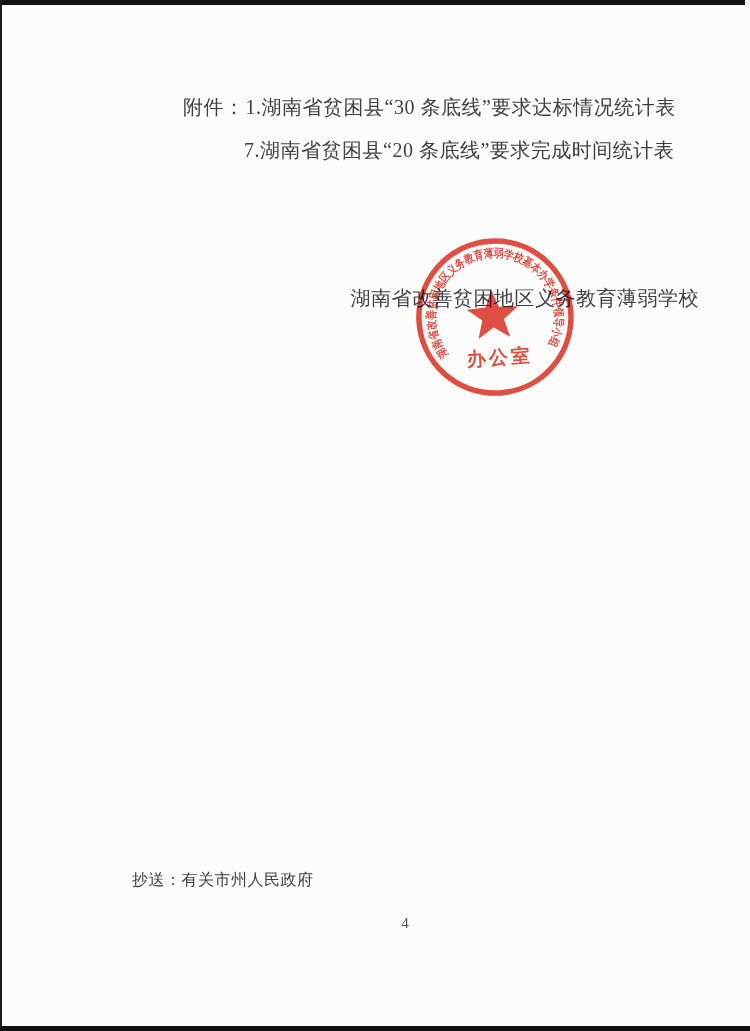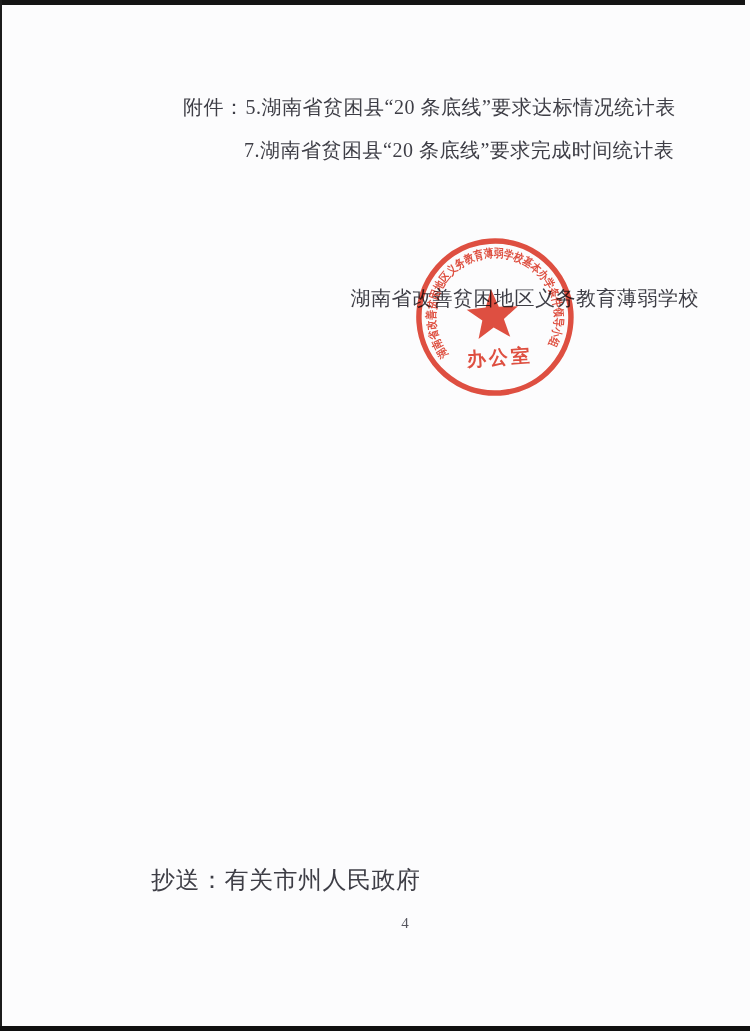--- a/index.html
+++ b/index.html
@@ -51,22 +51,22 @@
     text-align: right;
     font-size: 20px;
     line-height: 37px;
     letter-spacing: 0.5px;
     white-space: nowrap;
   }
   .signature .sig-date { letter-spacing: 1px; }
   
   .cc-line {
     position: absolute;
-    left: 151px; top: 868px;
-    font-size: 24px;
+    left: 132px; top: 868px;
+    font-size: 16px;
     line-height: 24px;
     letter-spacing: 0.5px;
     white-space: nowrap;
   }
   
   .page-number {
     position: absolute;
     left: 355px; top: 915px;
     width: 100px;
     text-align: center;
@@ -92,21 +92,21 @@
 </style>
 </head>
 <body>
 
 <div class="scan-bar-top"></div>
 <div class="scan-line-left"></div>
 <div class="scan-bar-bottom"></div>
 
 <div class="attachments">
   <div class="att-row">
-    <span class="att-label">附件：</span><span>5.湖南省贫困县“20 条底线”要求达标情况统计表</span>
+    <span class="att-label">附件：</span><span>1.湖南省贫困县“30 条底线”要求达标情况统计表</span>
   </div>
   <div class="att-row indented">7.湖南省贫困县“20 条底线”要求完成时间统计表</div>
 </div>
 
 <div class="signature">
   <div>湖南省改善贫困地区义务教育薄弱学校</div>
 </div>
 
 <div class="seal">
   <svg viewBox="0 0 162 164" width="162" height="164" xmlns="http://www.w3.org/2000/svg">

